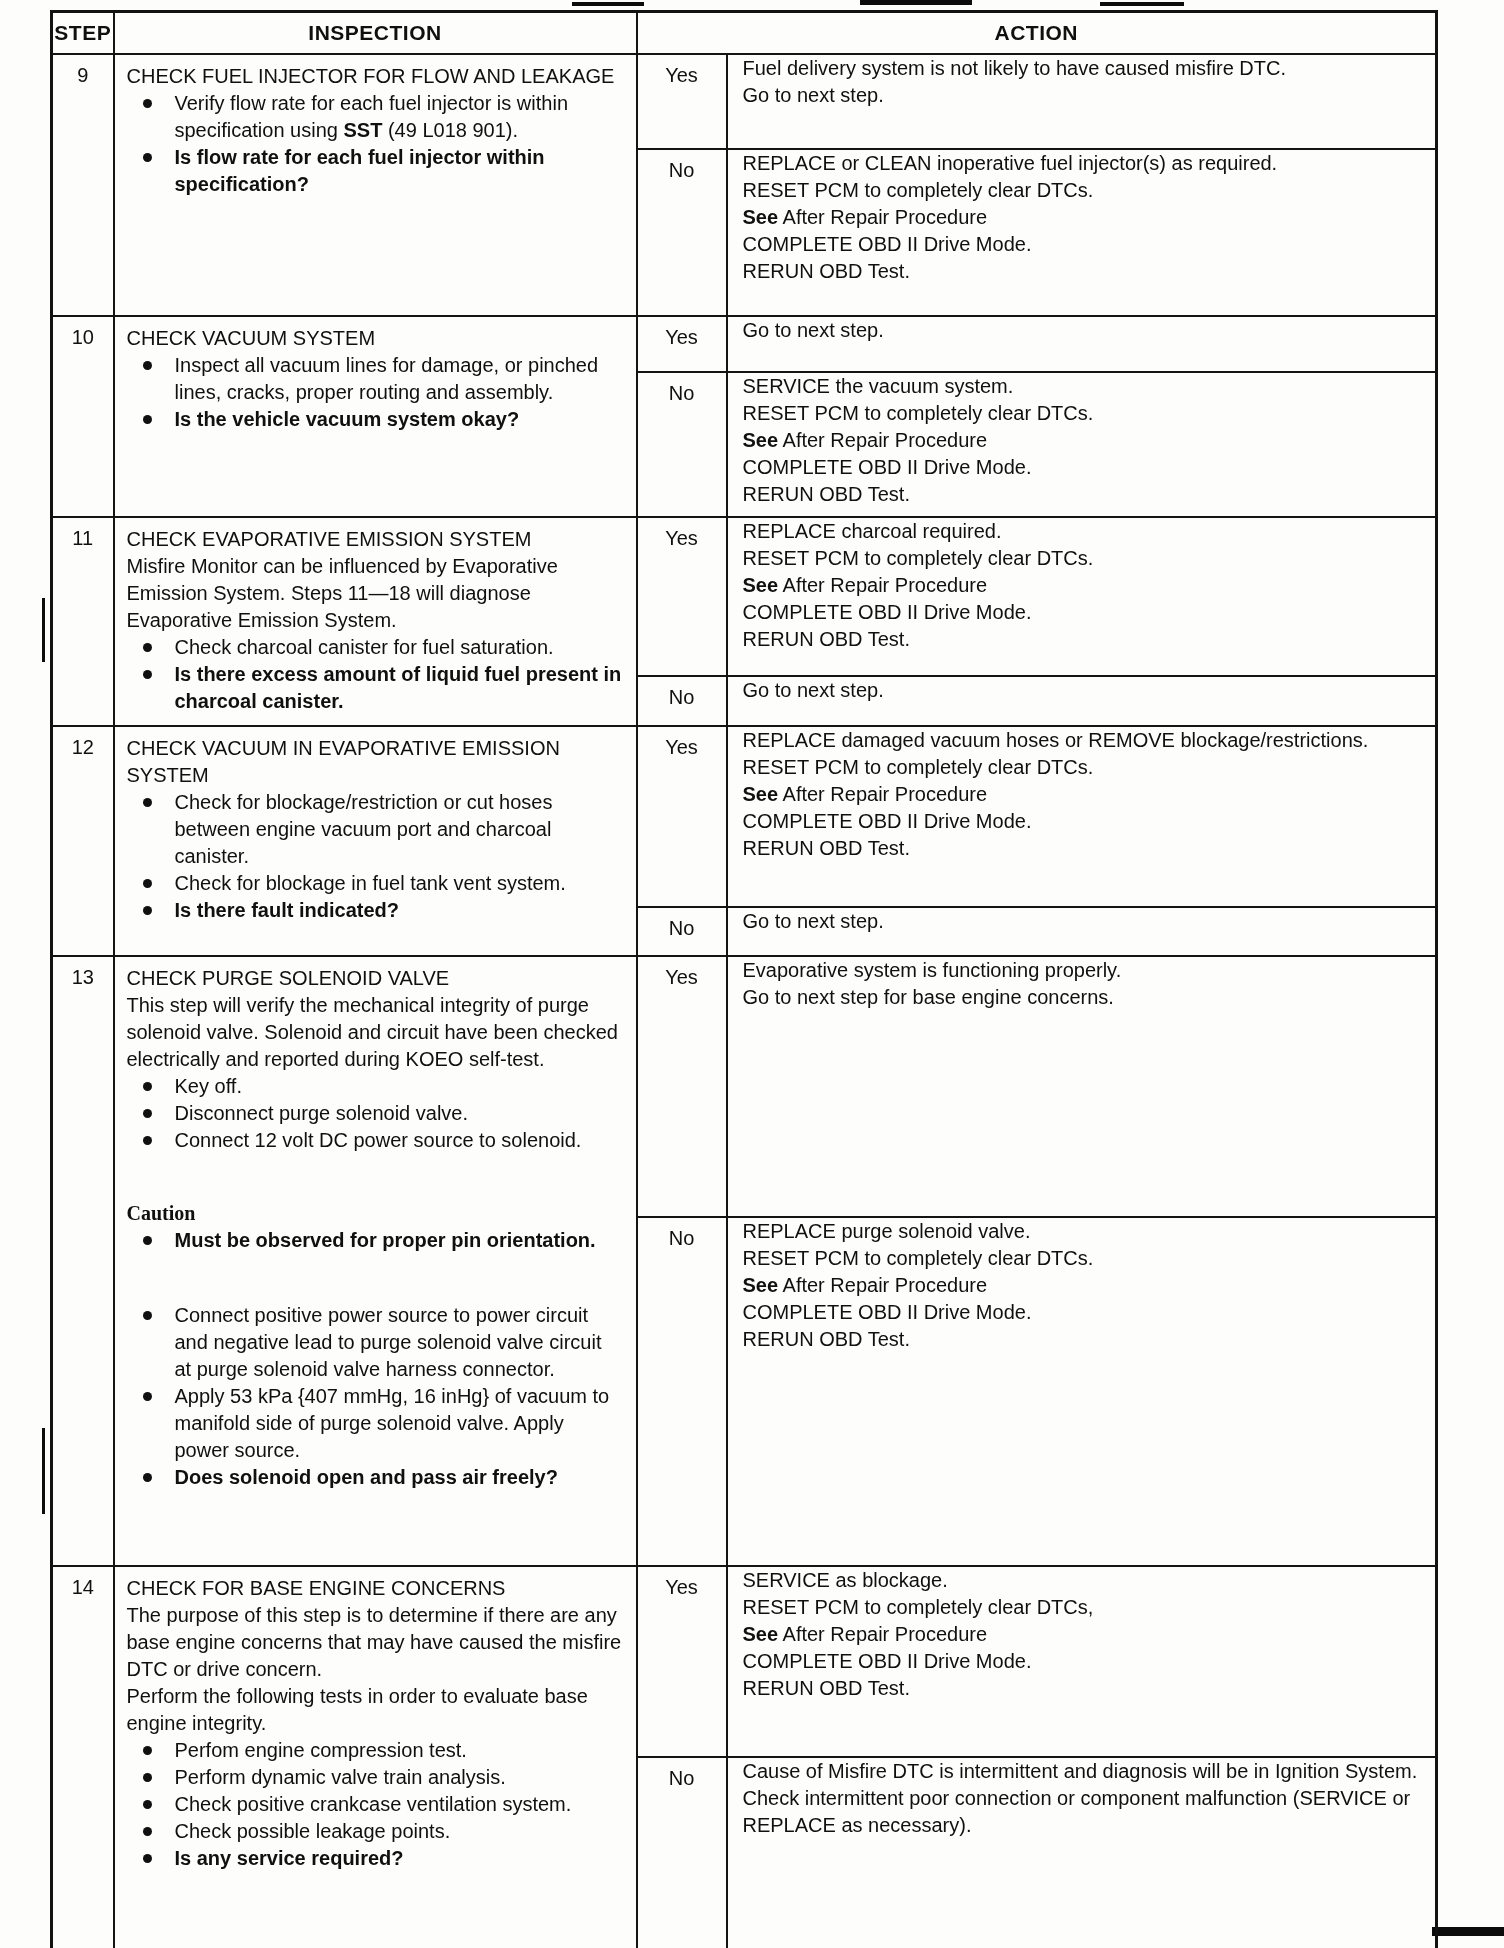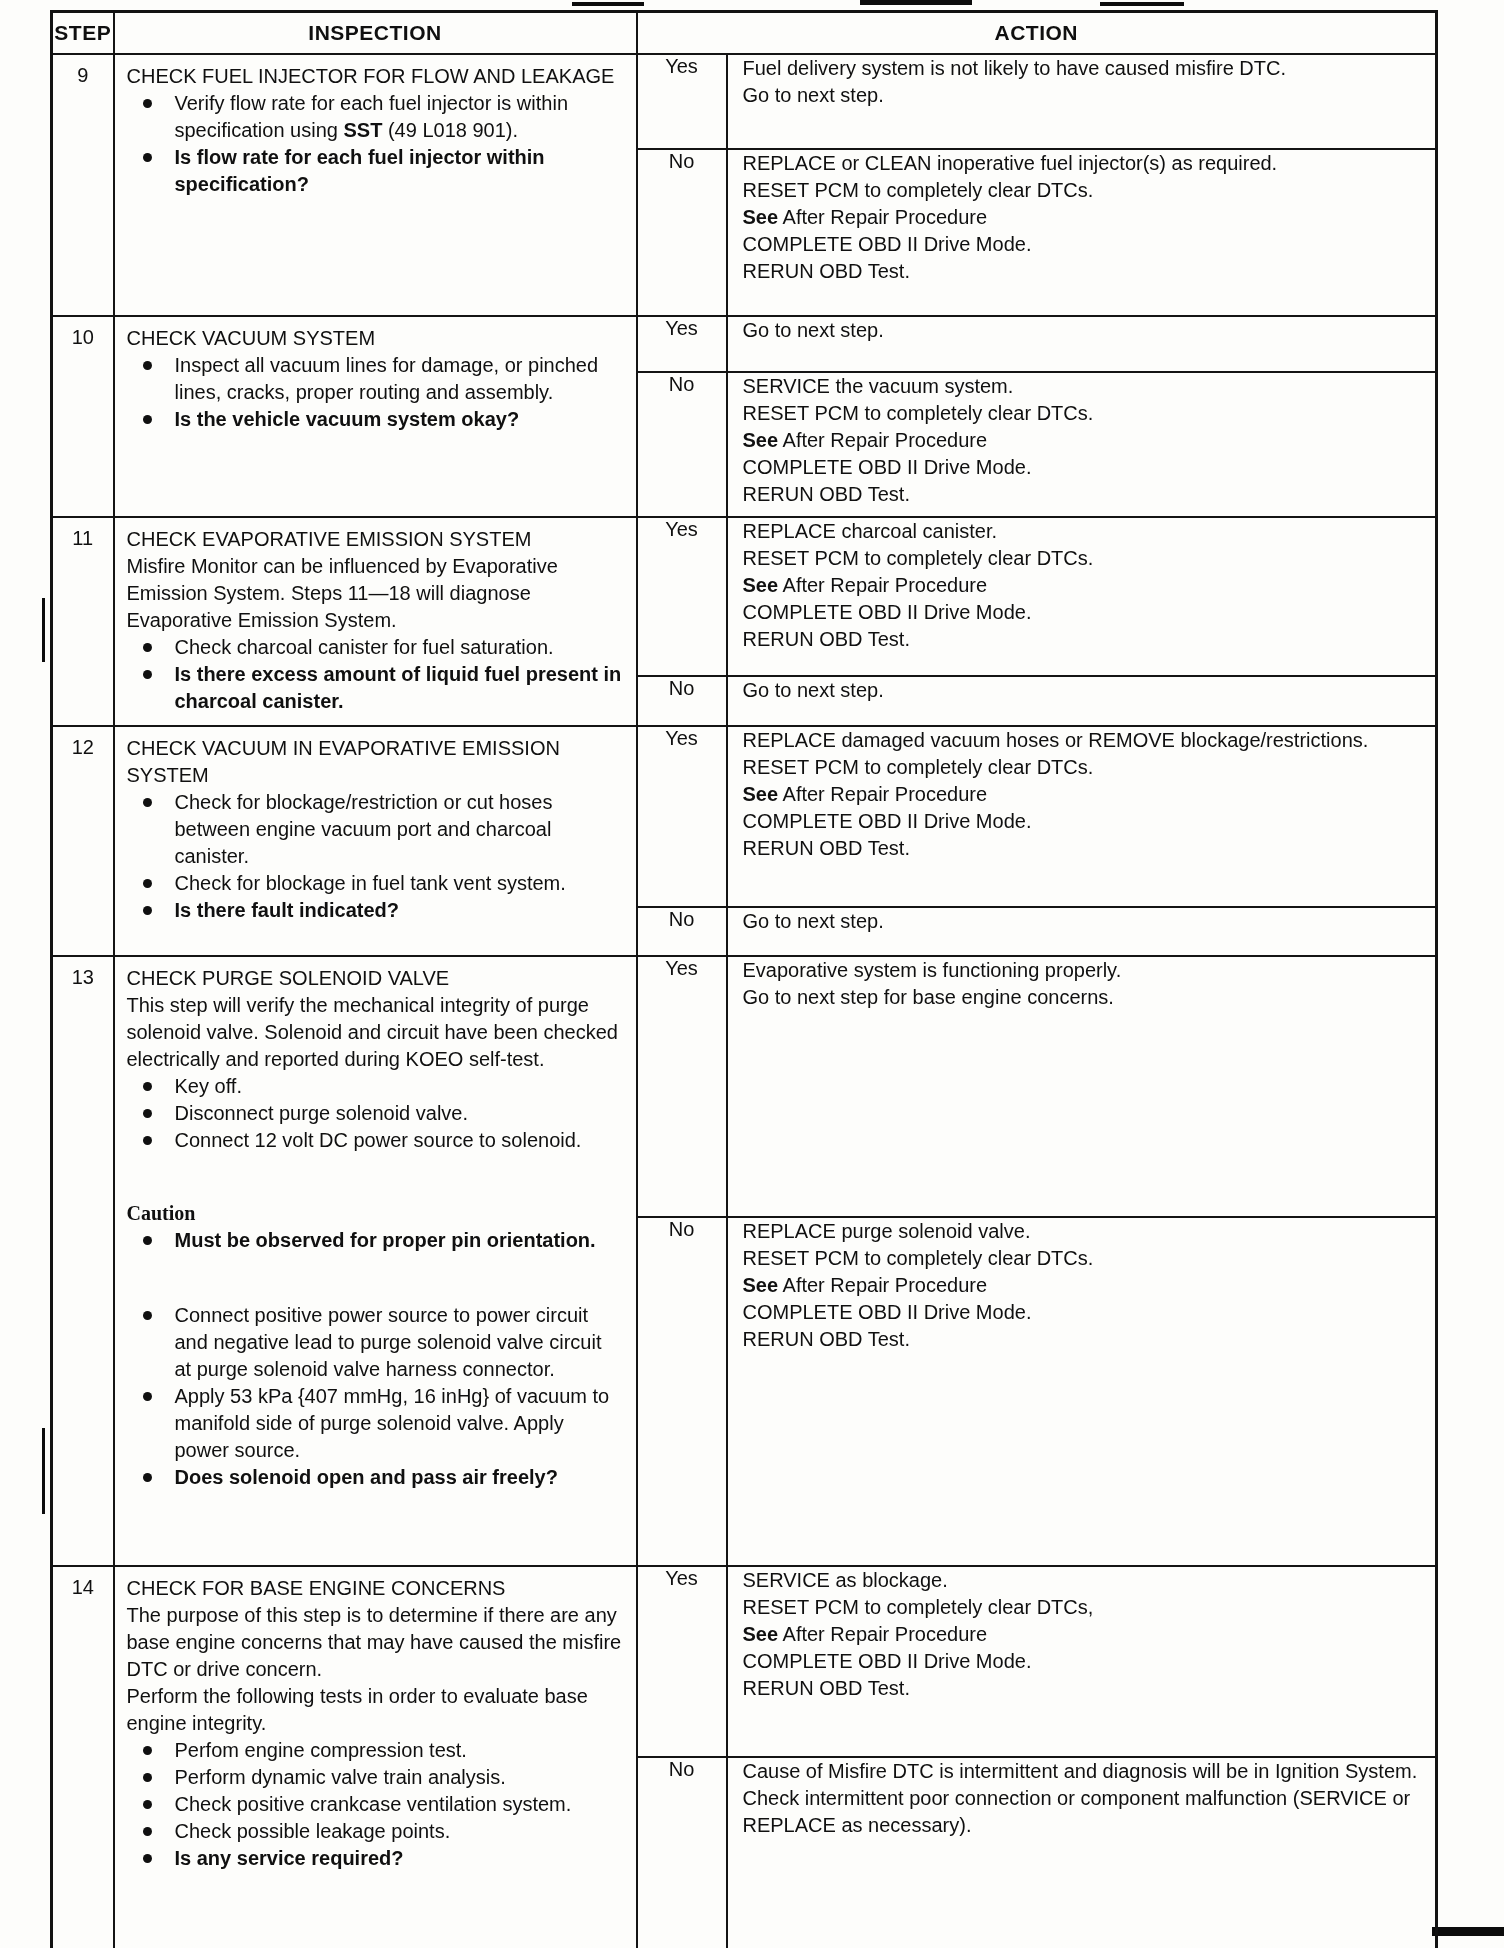--- a/index.html
+++ b/index.html
@@ -14,21 +14,21 @@
     border-collapse:collapse;table-layout:fixed;
     border:3px solid #121212;border-bottom:9px solid #0b0b0b;
   }
   th,td{border:2px solid #141414;vertical-align:top;padding:0;}
   th{
     height:36px;font-size:21px;font-weight:bold;letter-spacing:0.5px;
     text-align:center;vertical-align:middle;padding:2px 0;
   }
   td.c-num{text-align:center;font-size:20px;padding-top:9px;}
   td.c-insp{padding:8px 14px 10px 12px;font-size:20px;line-height:27px;}
-  td.c-yn{text-align:center;font-size:20px;}
+  td.c-yn{text-align:center;font-size:20px;padding-top:9px;}
   td.c-act{padding:0 12px 8px 15px;font-size:20px;line-height:27px;}
   .title{white-space:normal;}
   .para{white-space:normal;}
   .bullet{display:flex;margin-left:16px;}
   .dot{
     flex:none;width:32px;padding-top:9px;
   }
   .dot::before{
     content:"";display:block;width:9px;height:9px;border-radius:50%;
     background:#101010;
@@ -159,21 +159,21 @@
         </div>
         <div class="bullet q">
           <span class="dot"></span>
           <span class="btxt"><span></span><b>Is there excess amount of liquid fuel present in charcoal canister.</b><span></span></span>
         </div>
       </td>
       <td class="c-yn">
         <span>Yes</span>
       </td>
       <td class="c-act">
-        <div class="aline"><b></b><span>REPLACE charcoal canister.</span></div>
+        <div class="aline"><b></b><span>REPLACE charcoal required.</span></div>
         <div class="aline"><b></b><span>RESET PCM to completely clear DTCs.</span></div>
         <div class="aline"><b>See</b><span> After Repair Procedure</span></div>
         <div class="aline"><b></b><span>COMPLETE OBD II Drive Mode.</span></div>
         <div class="aline"><b></b><span>RERUN OBD Test.</span></div>
       </td>
     </tr>
     <tr style="height:47px">
       <td class="c-yn">
         <span>No</span>
       </td>

